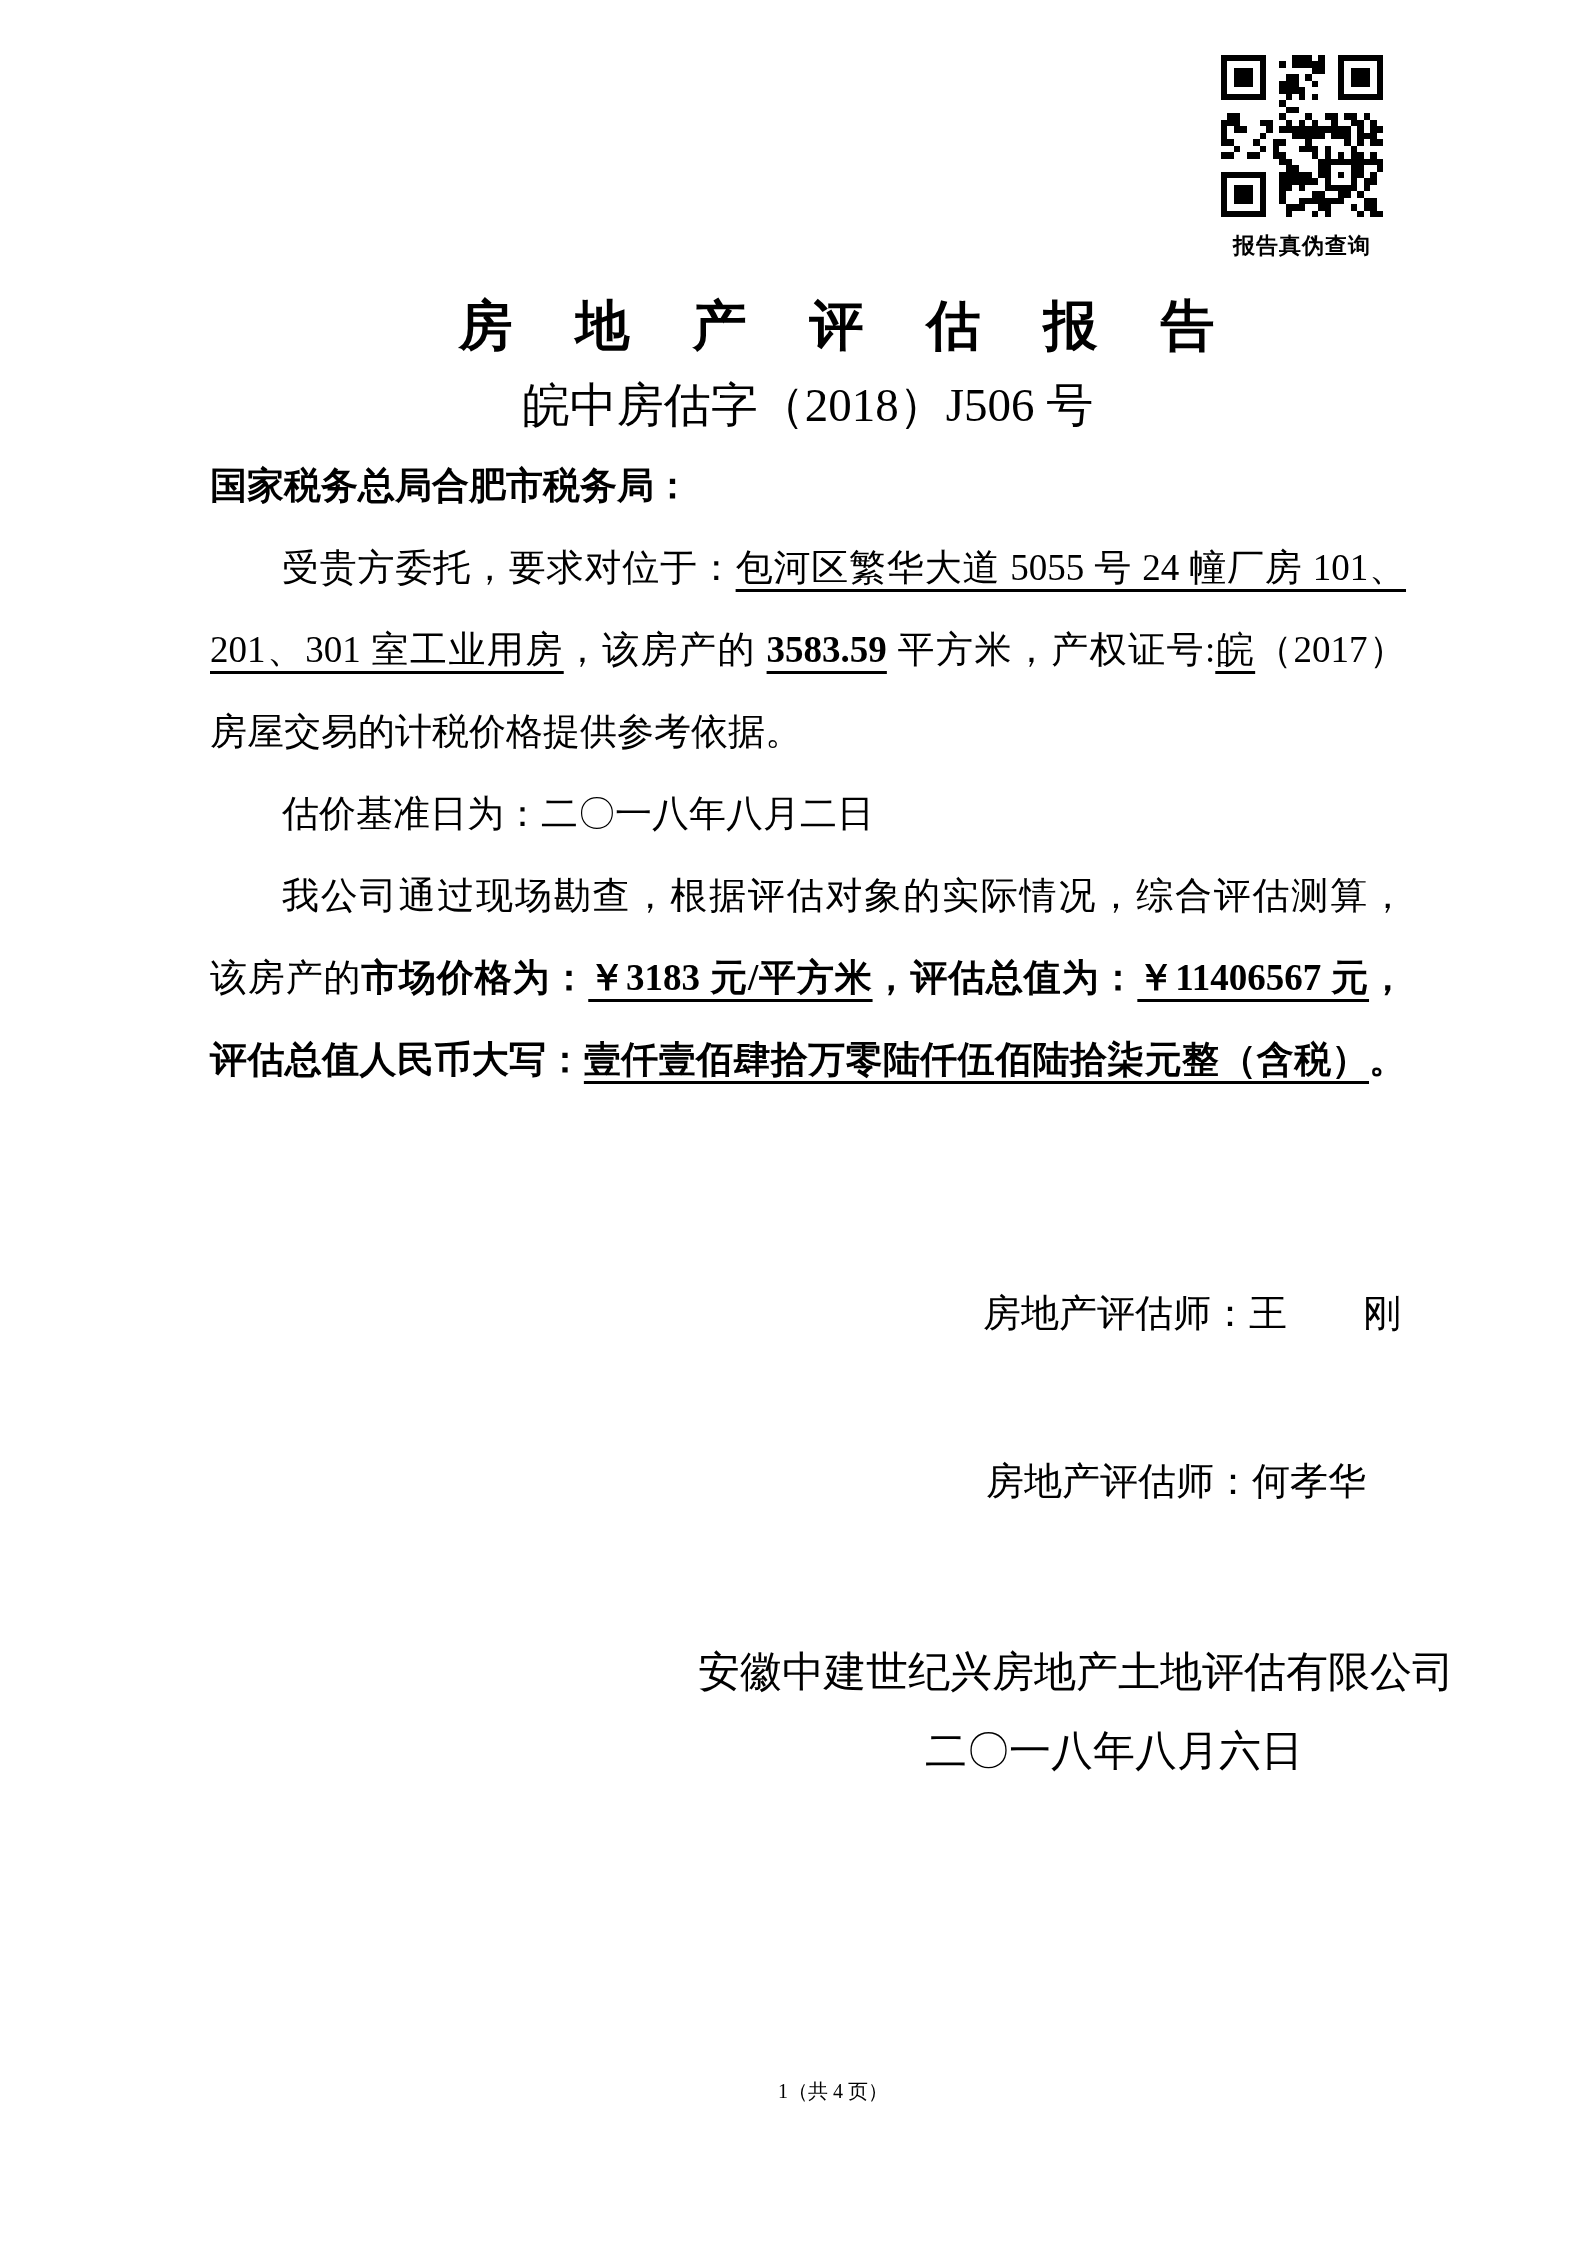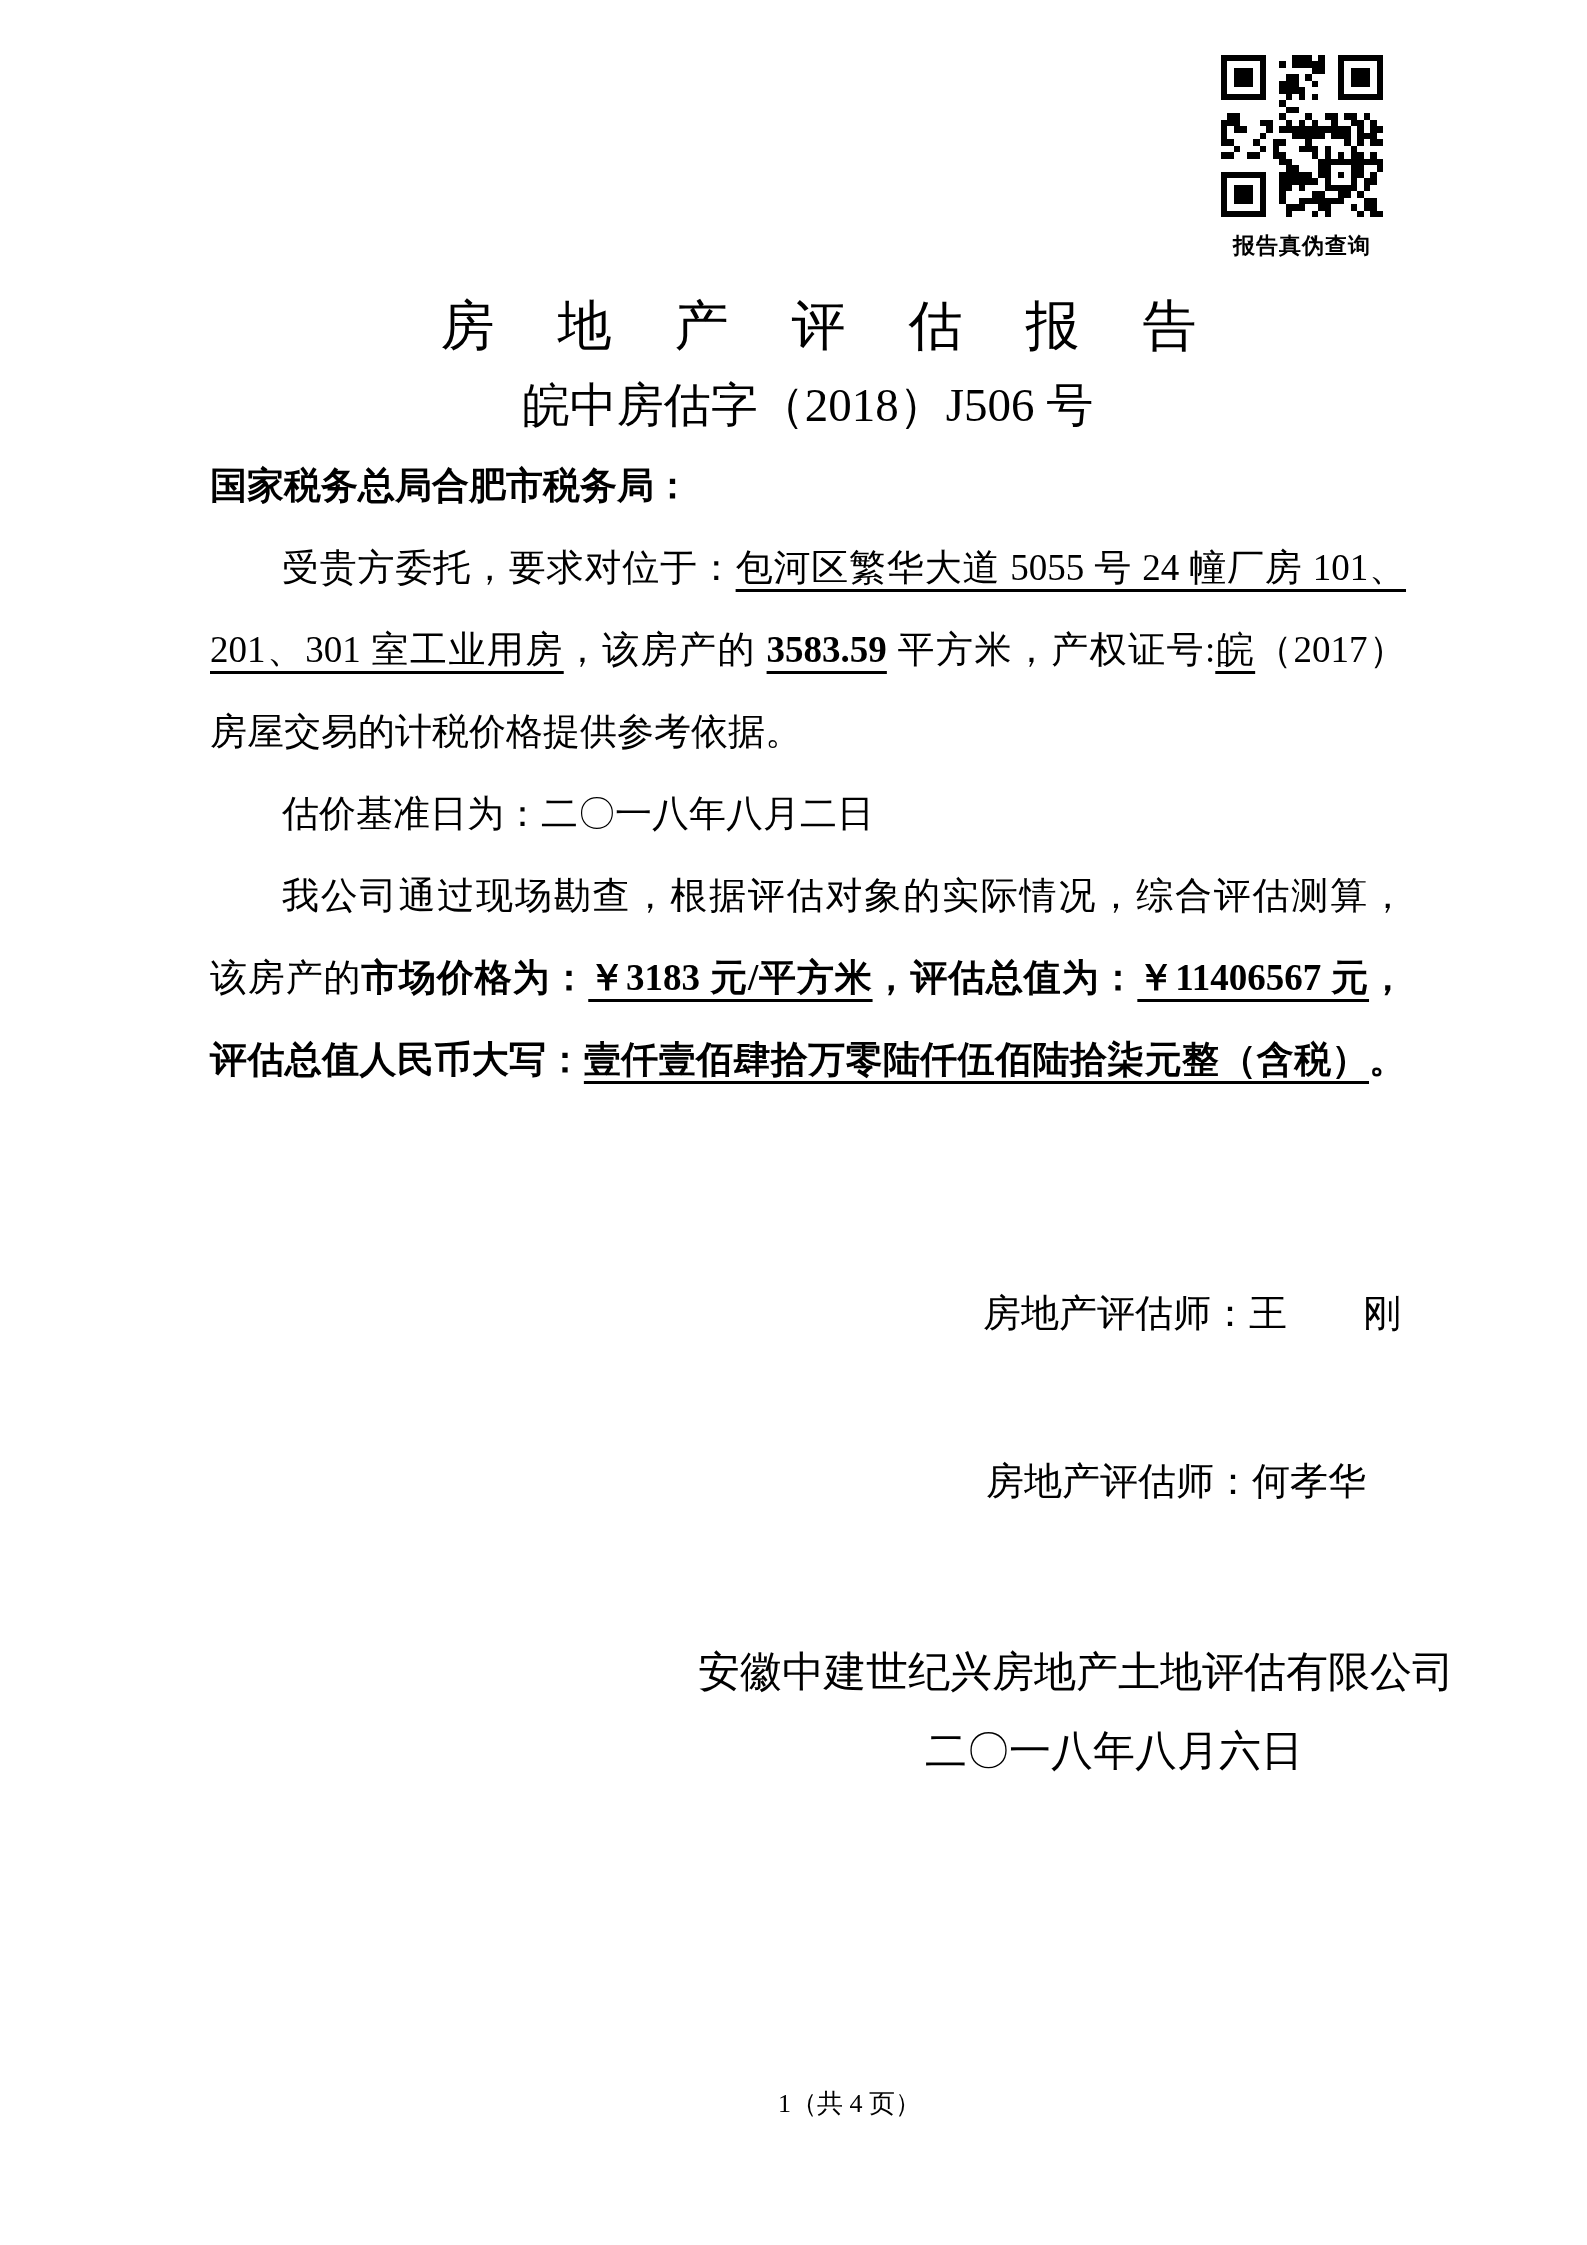--- a/index.html
+++ b/index.html
@@ -6,37 +6,37 @@
   .page{
     position:relative;width:1587px;height:2245px;background:#ffffff;
     font-family:"Liberation Serif","DejaVu Serif",serif;color:#000;overflow:hidden;padding-left:24px;
   }
   
   .qr-block{position:absolute;left:1221px;top:55px;width:162px;}
   #qr{width:162px;height:162px;display:block;shape-rendering:crispEdges;}
   #qr rect{fill:#000;}
   .qr-caption{margin-top:14px;width:162px;text-align:center;font-size:22px;font-weight:bold;letter-spacing:1px;white-space:nowrap;}
   
-  .title{position:absolute;left:202px;top:290px;width:1196px;margin:0;
-    font-size:54px;font-weight:normal;letter-spacing:63px;padding-left:50px;
+  .title{position:absolute;left:220px;top:290px;width:1196px;margin:0;
+    font-size:54px;font-weight:bold;letter-spacing:63px;padding-left:50px;
     text-align:center;white-space:nowrap;}
   .subtitle{position:absolute;left:210px;top:374px;width:1196px;text-align:center;font-size:47px;white-space:nowrap;}
   
   .body{position:absolute;left:210px;top:445px;width:1196px;font-size:37px;}
   .ln{line-height:82px;height:82px;}
   .j{text-align:justify;text-align-last:justify;}
   .ind{text-indent:72px;}
   .b{font-weight:bold;}
   .u{text-decoration:underline;text-decoration-thickness:2.5px;text-underline-offset:9px;}
   
   .sig1{position:absolute;left:983px;top:1288px;font-size:38px;white-space:nowrap;}
   .sig2{position:absolute;left:986px;top:1456px;font-size:38px;white-space:nowrap;}
   .company{position:absolute;left:698px;top:1644px;font-size:42px;white-space:nowrap;}
   .date{position:absolute;left:925px;top:1723px;font-size:42px;white-space:nowrap;}
-  .footer{position:absolute;left:778px;top:2078px;font-size:26px;white-space:nowrap;margin-top:8px;}
+  .footer{position:absolute;left:778px;top:2078px;font-size:20px;white-space:nowrap;}
 </style>
 </head>
 <body>
 
 <div class="page">
 
   <div class="qr-block">
     <svg id="qr" viewBox="0 0 25 25">
         <rect x="0" y="0" width="7" height="1"></rect>
         <rect x="0" y="6" width="7" height="1"></rect>

